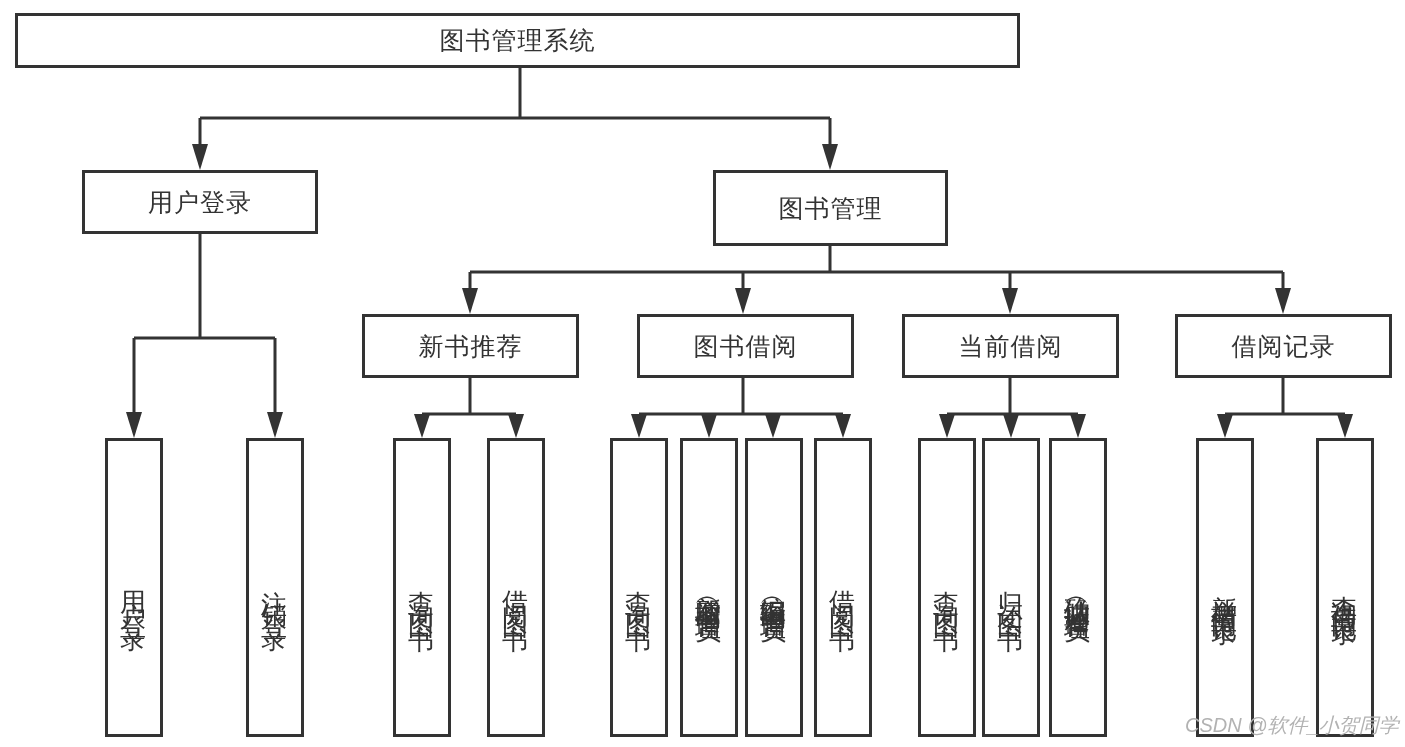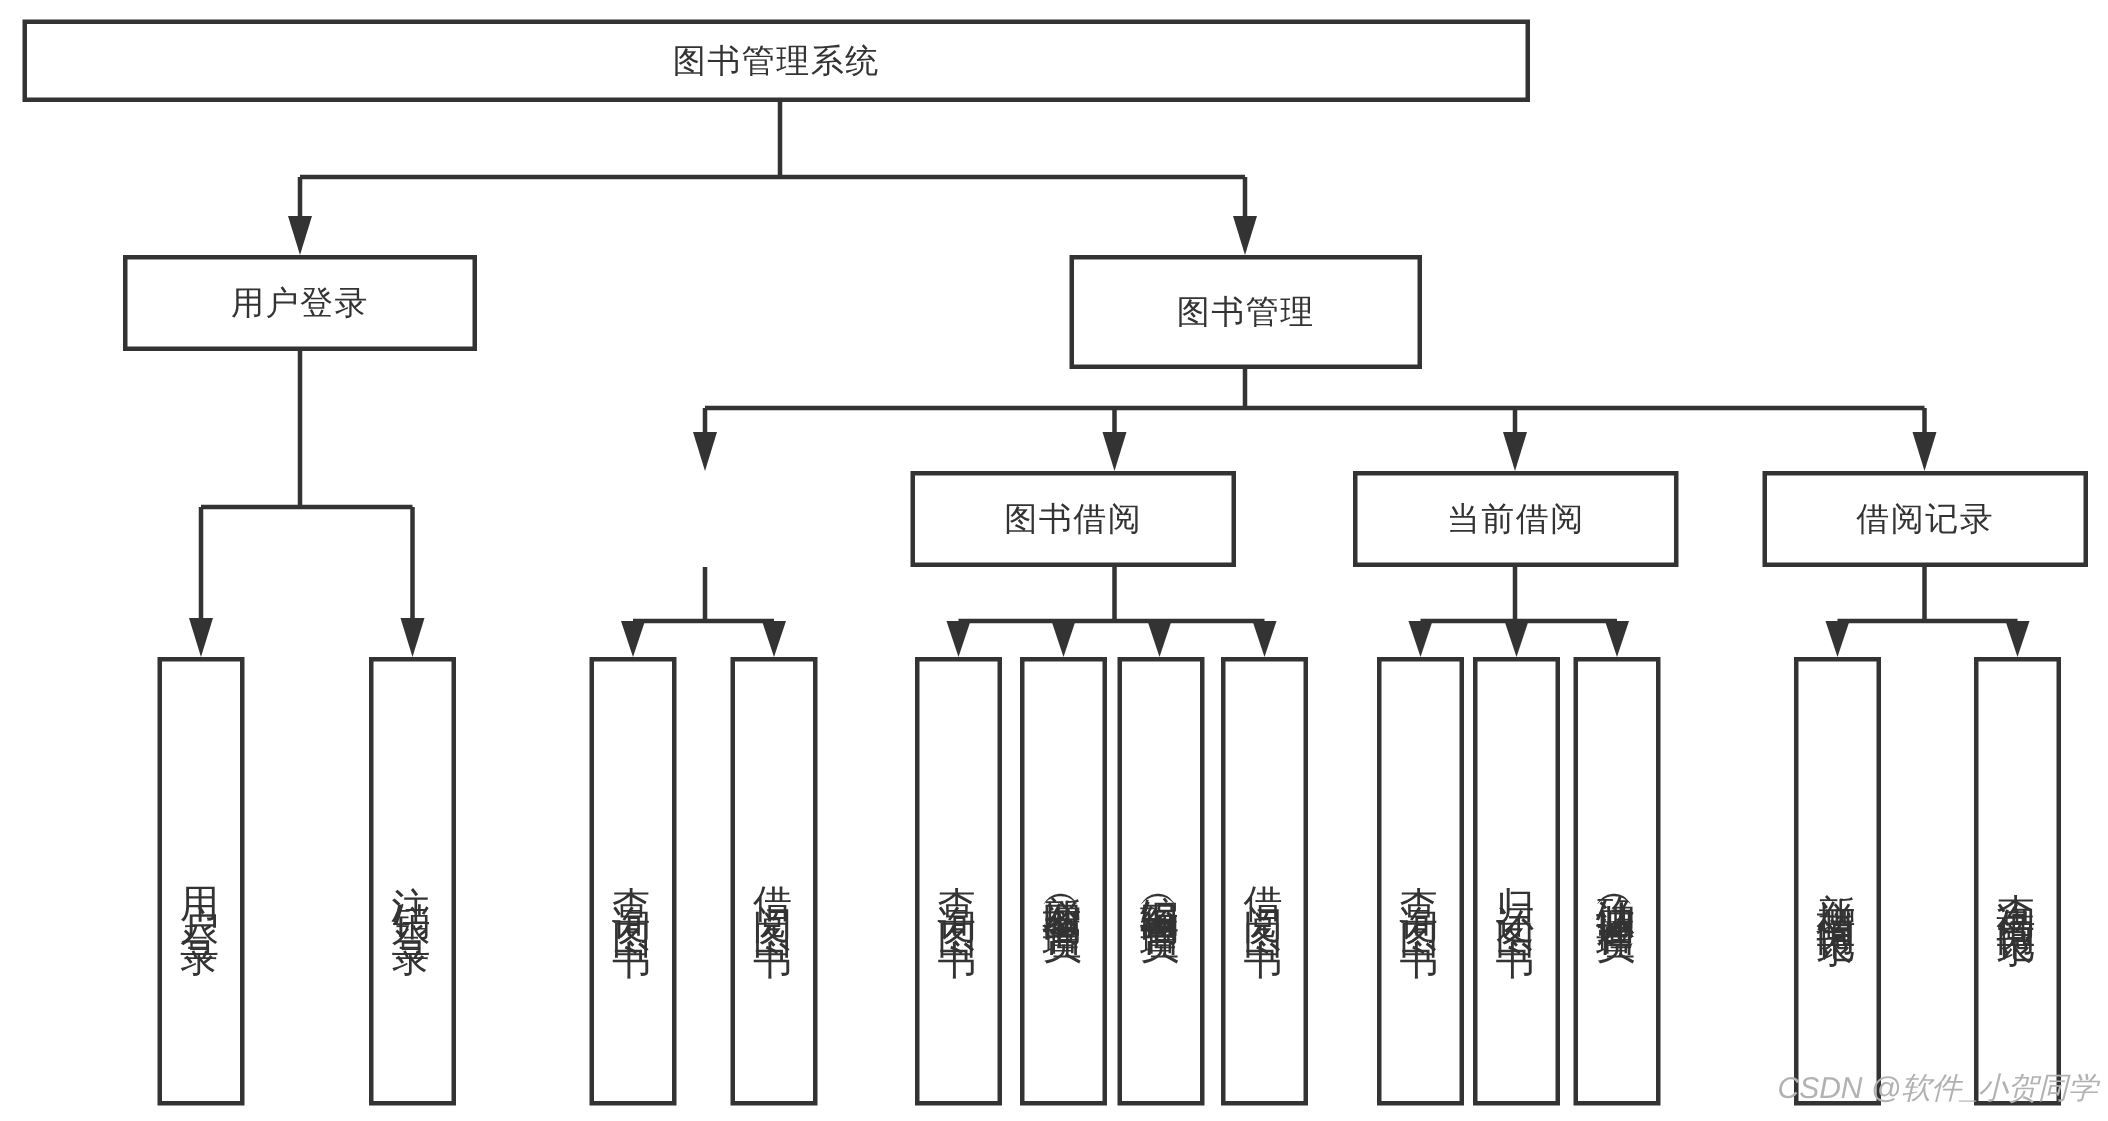--- a/index.html
+++ b/index.html
@@ -19,27 +19,27 @@
   }
   .node {
     position: absolute;
     border: 3px solid #333333;
     background: #ffffff;
     display: flex;
     align-items: center;
     justify-content: center;
     color: #333333;
   }
-  .node.h { font-size: 22px; letter-spacing: 1px; }
+  .node.h { font-size: 25px; letter-spacing: 1px; }
   .node.root { left: 15px; top: 13px; width: 1005px; height: 55px; }
   .node.l2a  { left: 82px;  top: 170px; width: 236px; height: 64px; }
   .node.l2b  { left: 713px; top: 170px; width: 235px; height: 76px; }
   .node.l3   { top: 314px; width: 217px; height: 64px; }
   .node.l3a  { left: 362px; }
-  .node.l3b  { left: 607px; }
+  .node.l3b  { left: 637px; }
   .node.l3c  { left: 902px; }
   .node.l3d  { left: 1175px; }
   .node.leaf { top: 438px; height: 299px; width: 58px; }
   .leaf-text {
     writing-mode: vertical-rl;
     text-orientation: mixed;
     font-size: 26px;
     color: #333333;
     white-space: nowrap;
   }
@@ -121,20 +121,23 @@
     <span>图书管理系统</span>
   </div>
 
   <div class="node h l2a">
     <span>用户登录</span>
   </div>
   <div class="node h l2b">
     <span>图书管理</span>
   </div>
 
+  <div class="node h l3 l3a">
+    <span>新书推荐</span>
+  </div>
   <div class="node h l3 l3b">
     <span>图书借阅</span>
   </div>
   <div class="node h l3 l3d">
     <span>借阅记录</span>
   </div>
   <div class="node h l3 l3c">
     <span>当前借阅</span>
   </div>
 

